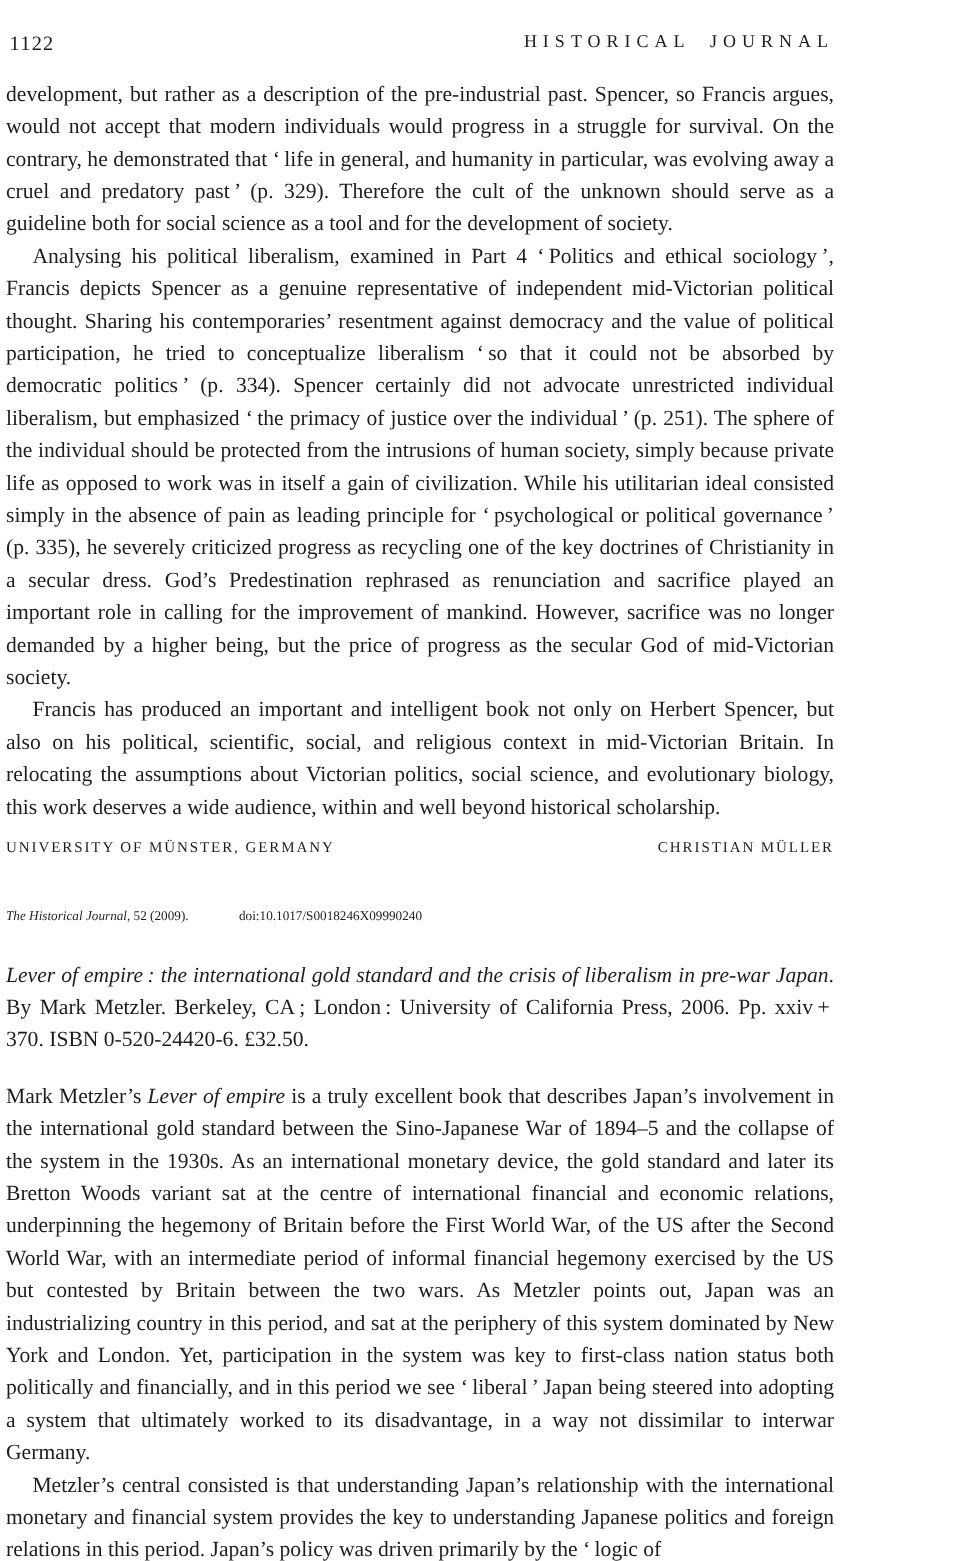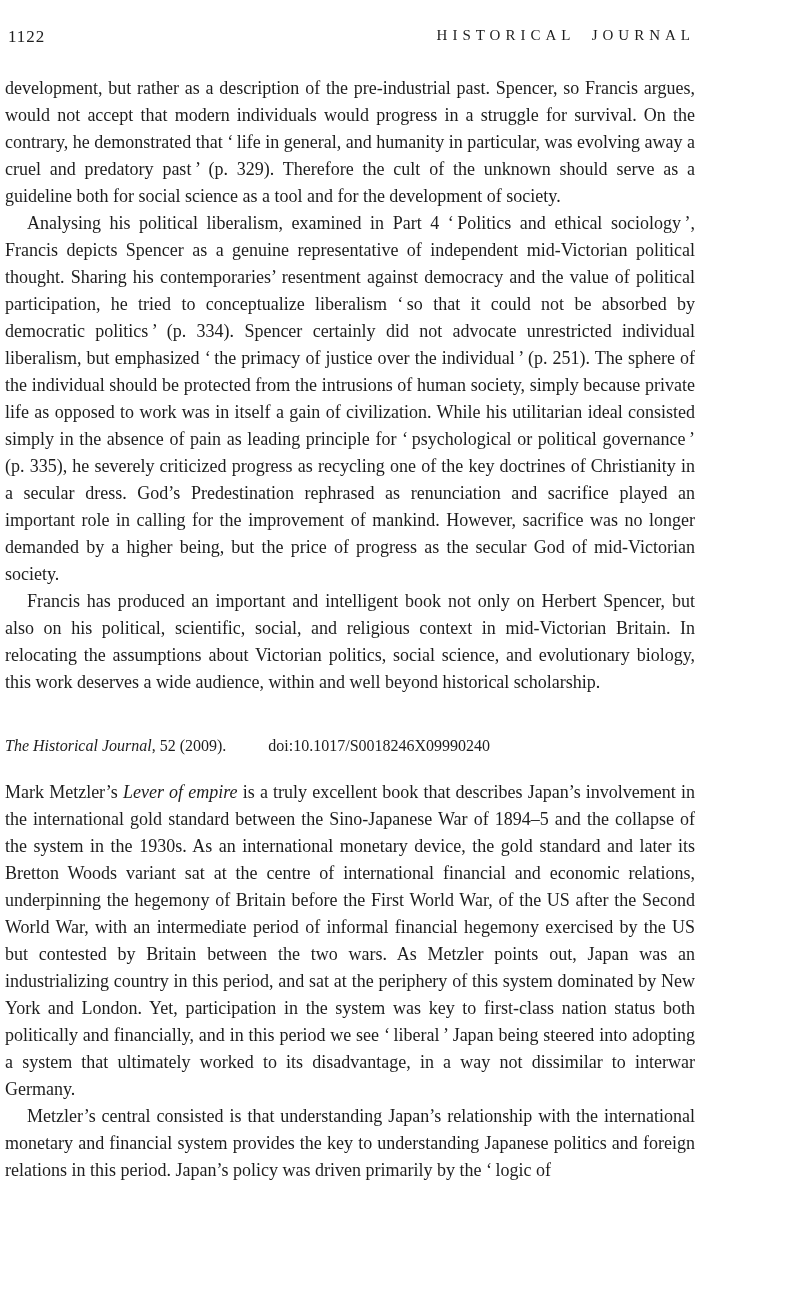--- a/index.html
+++ b/index.html
@@ -36,36 +36,36 @@
   }
 
   
   .bodytext {
     font-size: 18px;
     line-height: 27px;
     text-align: justify;
     margin: 0;
   }
   .indent { text-indent: 22px; }
-  section.spencer { margin-top: 28px; }
+  section.spencer { margin-top: 18px; }
 
   
   .signature {
     display: flex;
     justify-content: space-between;
     margin-top: 12px;
     font-size: 12.5px;
     letter-spacing: 1.6px;
     line-height: 16px;
   }
 
   
   .citation {
     margin-top: 37px;
-    font-size: 16px;
+    font-size: 11px;
     line-height: 26px;
   }
   .citation .doi { display: inline-block; margin-left: 42px; }
 
   
   .book-ref { margin-top: 22px; }
 
   
   .review-first { margin-top: 20px; }
 
@@ -78,24 +78,29 @@
 
   <header class="running-head">
     <span class="page-num">1122</span>
     <span class="run-title">HISTORICAL JOURNAL</span>
   </header>
 
   <section class="spencer">
     <p class="bodytext">development, but rather as a description of the pre-industrial past. Spencer, so Francis argues, would not accept that modern individuals would progress in a struggle for survival. On the contrary, he demonstrated that ‘ life in general, and humanity in particular, was evolving away a cruel and predatory past ’ (p. 329). Therefore the cult of the unknown should serve as a guideline both for social science as a tool and for the development of society.</p>
     <p class="bodytext indent">Analysing his political liberalism, examined in Part 4 ‘ Politics and ethical sociology ’, Francis depicts Spencer as a genuine representative of independent mid-Victorian political thought. Sharing his contemporaries’ resentment against democracy and the value of political participation, he tried to conceptualize liberalism ‘ so that it could not be absorbed by democratic politics ’ (p. 334). Spencer certainly did not advocate unrestricted individual liberalism, but emphasized ‘ the primacy of justice over the individual ’ (p. 251). The sphere of the individual should be protected from the intrusions of human society, simply because private life as opposed to work was in itself a gain of civilization. While his utilitarian ideal consisted simply in the absence of pain as leading principle for ‘ psychological or political governance ’ (p. 335), he severely criticized progress as recycling one of the key doctrines of Christianity in a secular dress. God’s Predestination rephrased as renunciation and sacrifice played an important role in calling for the improvement of mankind. However, sacrifice was no longer demanded by a higher being, but the price of progress as the secular God of mid-Victorian society.</p>
     <p class="bodytext indent">Francis has produced an important and intelligent book not only on Herbert Spencer, but also on his political, scientific, social, and religious context in mid-Victorian Britain. In relocating the assumptions about Victorian politics, social science, and evolutionary biology, this work deserves a wide audience, within and well beyond historical scholarship.</p>
+    <div class="signature">
+      <span>UNIVERSITY OF MÜNSTER, GERMANY</span>
+      <span>CHRISTIAN MÜLLER</span>
+    </div>
   </section>
 
   <section class="citation">
     <div><em>The Historical Journal</em><span>, 52 (2009).</span><span class="doi">doi:10.1017/S0018246X09990240</span></div>
   </section>
 
   <section>
+    <p class="bodytext book-ref"><em>Lever of empire : the international gold standard and the crisis of liberalism in pre-war Japan</em><span>. By Mark Metzler. Berkeley, CA ; London : University of California Press, 2006. Pp. xxiv + 370. ISBN 0-520-24420-6. £32.50.</span></p>
     <p class="bodytext review-first"><span>Mark Metzler’s </span><em>Lever of empire</em><span> is a truly excellent book that describes Japan’s involvement in the international gold standard between the Sino-Japanese War of 1894–5 and the collapse of the system in the 1930s. As an international monetary device, the gold standard and later its Bretton Woods variant sat at the centre of international financial and economic relations, underpinning the hegemony of Britain before the First World War, of the US after the Second World War, with an intermediate period of informal financial hegemony exercised by the US but contested by Britain between the two wars. As Metzler points out, Japan was an industrializing country in this period, and sat at the periphery of this system dominated by New York and London. Yet, participation in the system was key to first-class nation status both politically and financially, and in this period we see ‘ liberal ’ Japan being steered into adopting a system that ultimately worked to its disadvantage, in a way not dissimilar to interwar Germany.</span></p>
     <p class="bodytext indent">Metzler’s central consisted is that understanding Japan’s relationship with the international monetary and financial system provides the key to understanding Japanese politics and foreign relations in this period. Japan’s policy was driven primarily by the ‘ logic of</p>
   </section>
 
 </div>
 
 </body></html>

